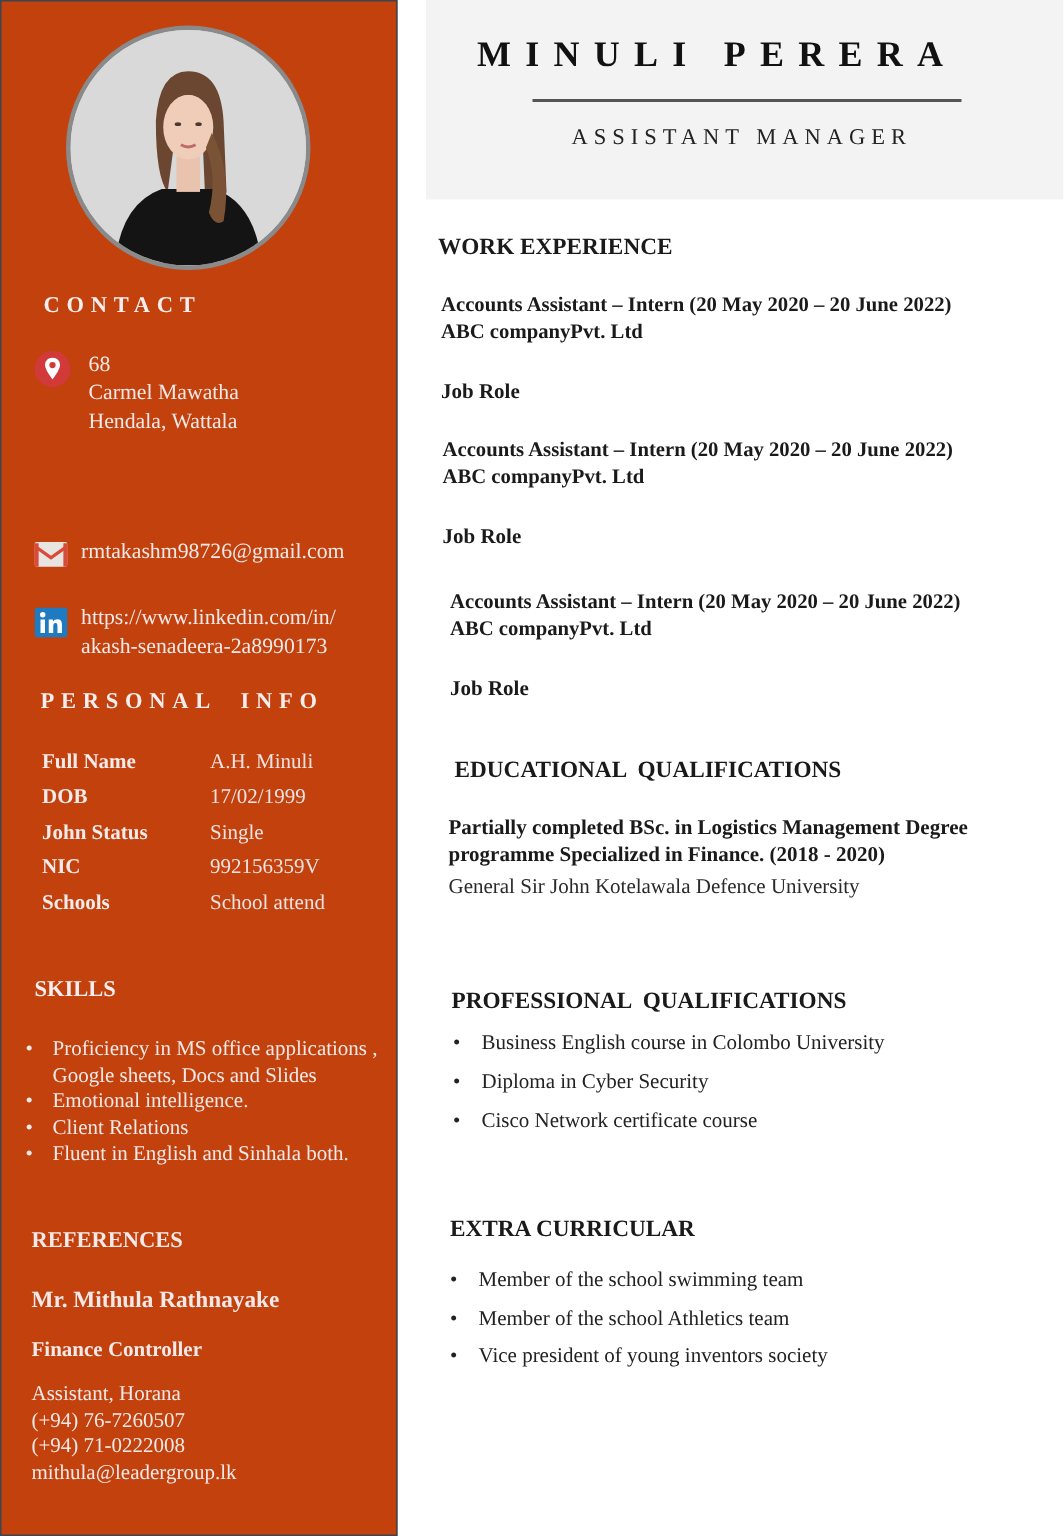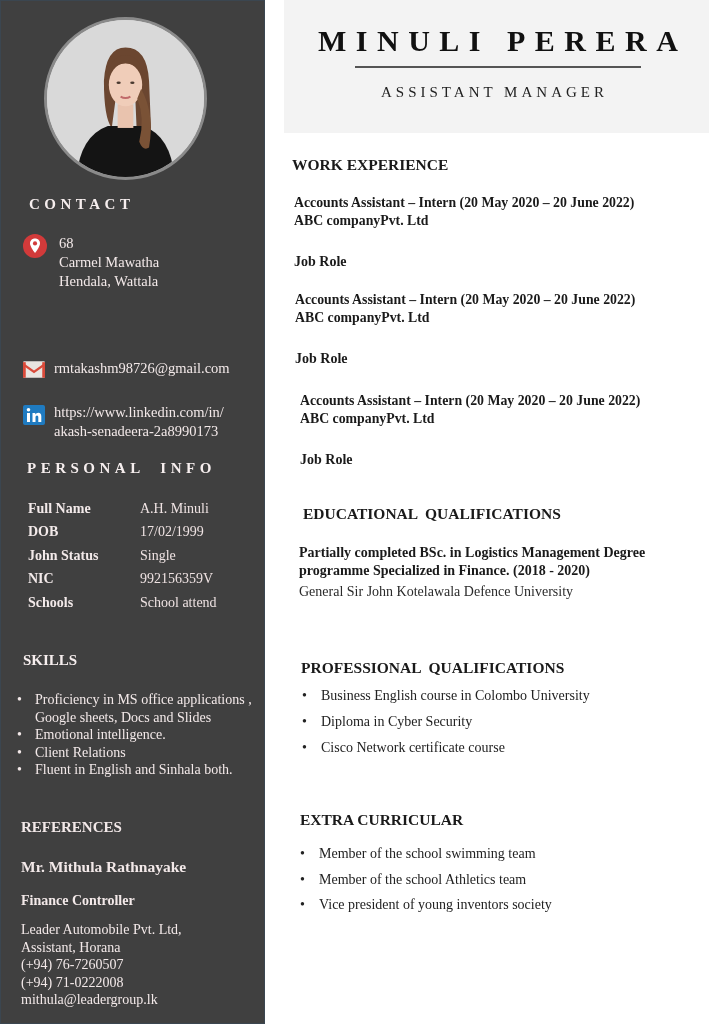--- a/index.html
+++ b/index.html
@@ -2,21 +2,21 @@
 <html><head>
   <meta charset="utf-8">
   <style>
     * { margin: 0; padding: 0; box-sizing: border-box; }
     html, body { width: 709px; height: 1024px; background: #ffffff; overflow: hidden; }
     body { position: relative; font-family: "Liberation Serif", "DejaVu Serif", serif; color: #1a1a1a; }
 
     
     .sidebar {
       position: absolute; left: 0; top: 0; width: 265px; height: 1024px;
-      background: #404040; border: 1px solid #3b4650; color: #f2e6e6;
+      background: #c2410c; border: 1px solid #3b4650; color: #f2e6e6;
     }
     .photo-wrap {
       position: absolute; left: 43px; top: 16px; width: 163px; height: 163px;
       border-radius: 50%; border: 3px solid #8a8a8a; background: #d9d9d9; overflow: hidden;
     }
     .photo-wrap svg { width: 100%; height: 100%; display: block; }
 
     .side-heading {
       position: absolute; left: 28px; font-weight: bold; color: #f6eeee;
       letter-spacing: 4.5px; font-size: 15px;
@@ -40,21 +40,21 @@
     .refs .h { font-weight: bold; font-size: 15px; margin-bottom: 22px; }
     .refs .name { font-weight: bold; font-size: 15.5px; margin-bottom: 10px; }
     .refs .role { font-weight: bold; font-size: 14px; margin-bottom: 12px; margin-top: 17px; }
     .refs .line { font-size: 14px; line-height: 17.5px; }
 
     
     .header {
       position: absolute; left: 284px; top: 0; width: 425px; height: 133px; background: #f3f3f3;
     }
     .header .name {
-      position: absolute; left: 34px; top: 24px; font-size: 30px; font-weight: bold;
+      position: absolute; left: 34px; top: 24px; font-size: 24px; font-weight: bold;
       letter-spacing: 9.5px; color: #111; white-space: nowrap;
     }
     .header .rule {
       position: absolute; left: 71px; top: 66px; width: 286px; height: 2px; background: #555;
     }
     .header .title {
       position: absolute; left: 97px; top: 84px; font-size: 15px; letter-spacing: 4px; color: #222; white-space: nowrap;
     }
 
     
@@ -166,21 +166,20 @@
     <li>Proficiency in MS office applications  , Google  sheets, Docs and Slides</li>
     <li>Emotional  intelligence.</li>
     <li>Client  Relations</li>
     <li>Fluent  in English  and Sinhala  both.</li>
   </ul>
 
   <div class="refs">
     <div class="h">REFERENCES</div>
     <div class="name">Mr. Mithula  Rathnayake</div>
     <div class="role">Finance Controller</div>
-    <div class="line">Leader Automobile  Pvt. Ltd,</div>
     <div class="line">Assistant, Horana</div>
     <div class="line">(+94) 76-7260507</div>
     <div class="line">(+94) 71-0222008</div>
     <div class="line">mithula@leadergroup.lk</div>
   </div>
 </aside>
 
 <header class="header">
   <div class="name">MINULI PERERA</div>
   <div class="rule"></div>

